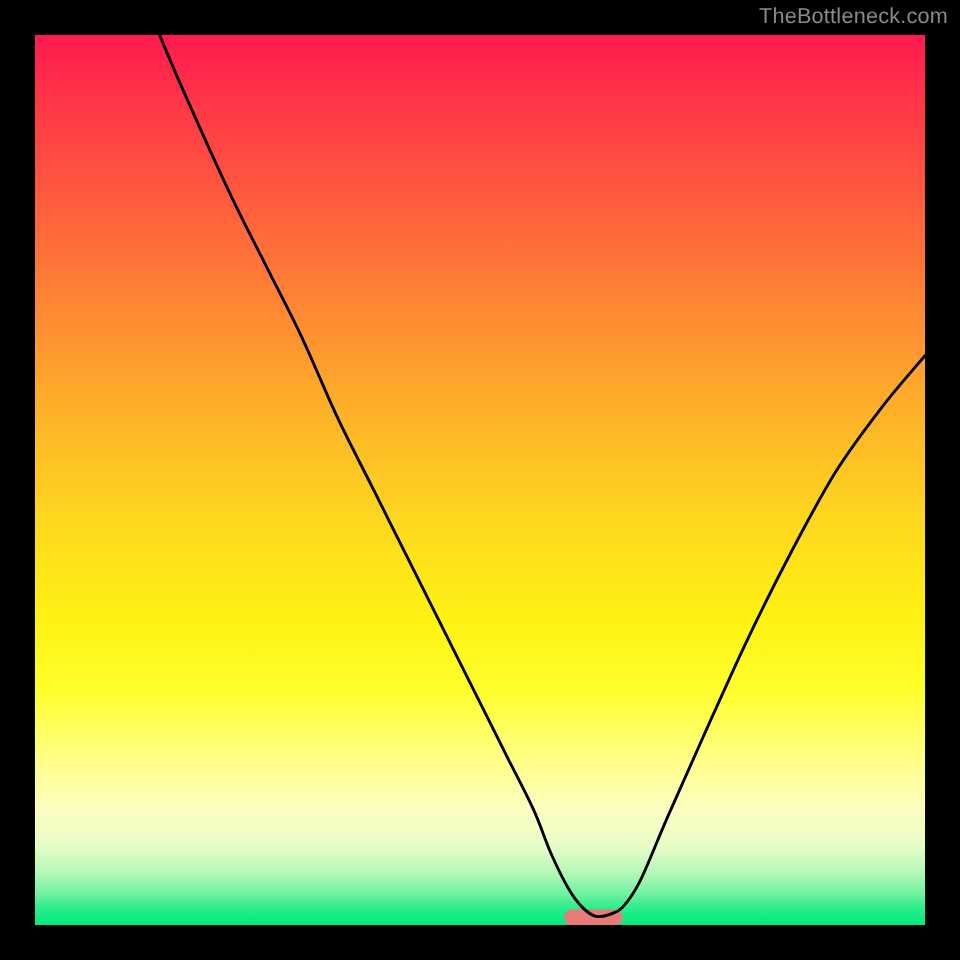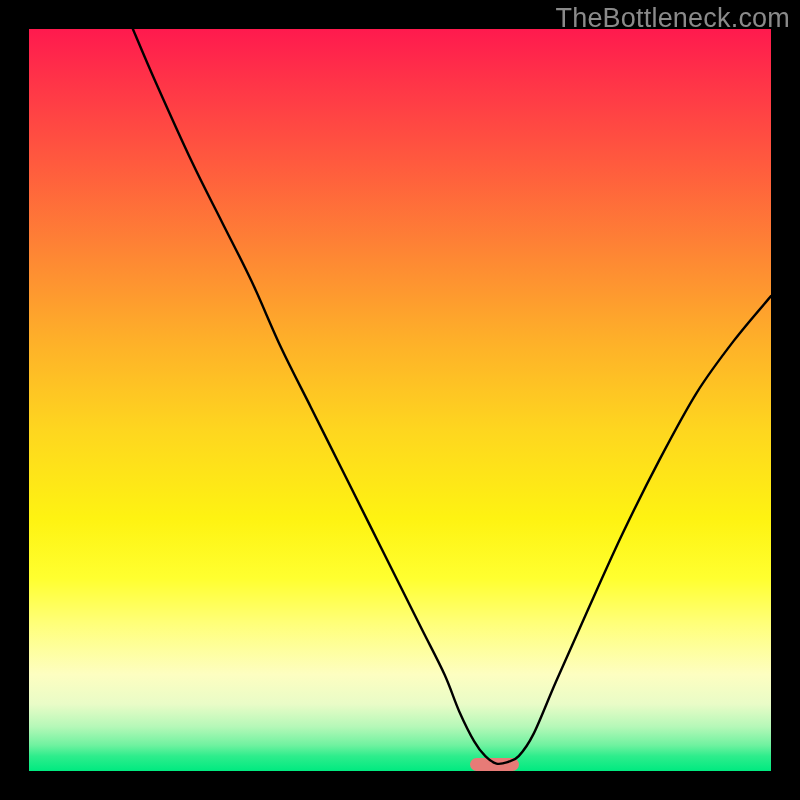--- a/index.html
+++ b/index.html
@@ -60,21 +60,21 @@
   .curve-svg {
     position: absolute;
     left: 0;
     top: 0;
   }
   .watermark {
     position: absolute;
     top: 3px;
     right: 10px;
     color: #8a8a8a;
-    font-size: 27px;
+    font-size: 18px;
     font-weight: 500;
     letter-spacing: 0.2px;
     user-select: none;
     text-align: center;
   }
 </style>
 </head>
 <body>
 
 <div class="frame">

